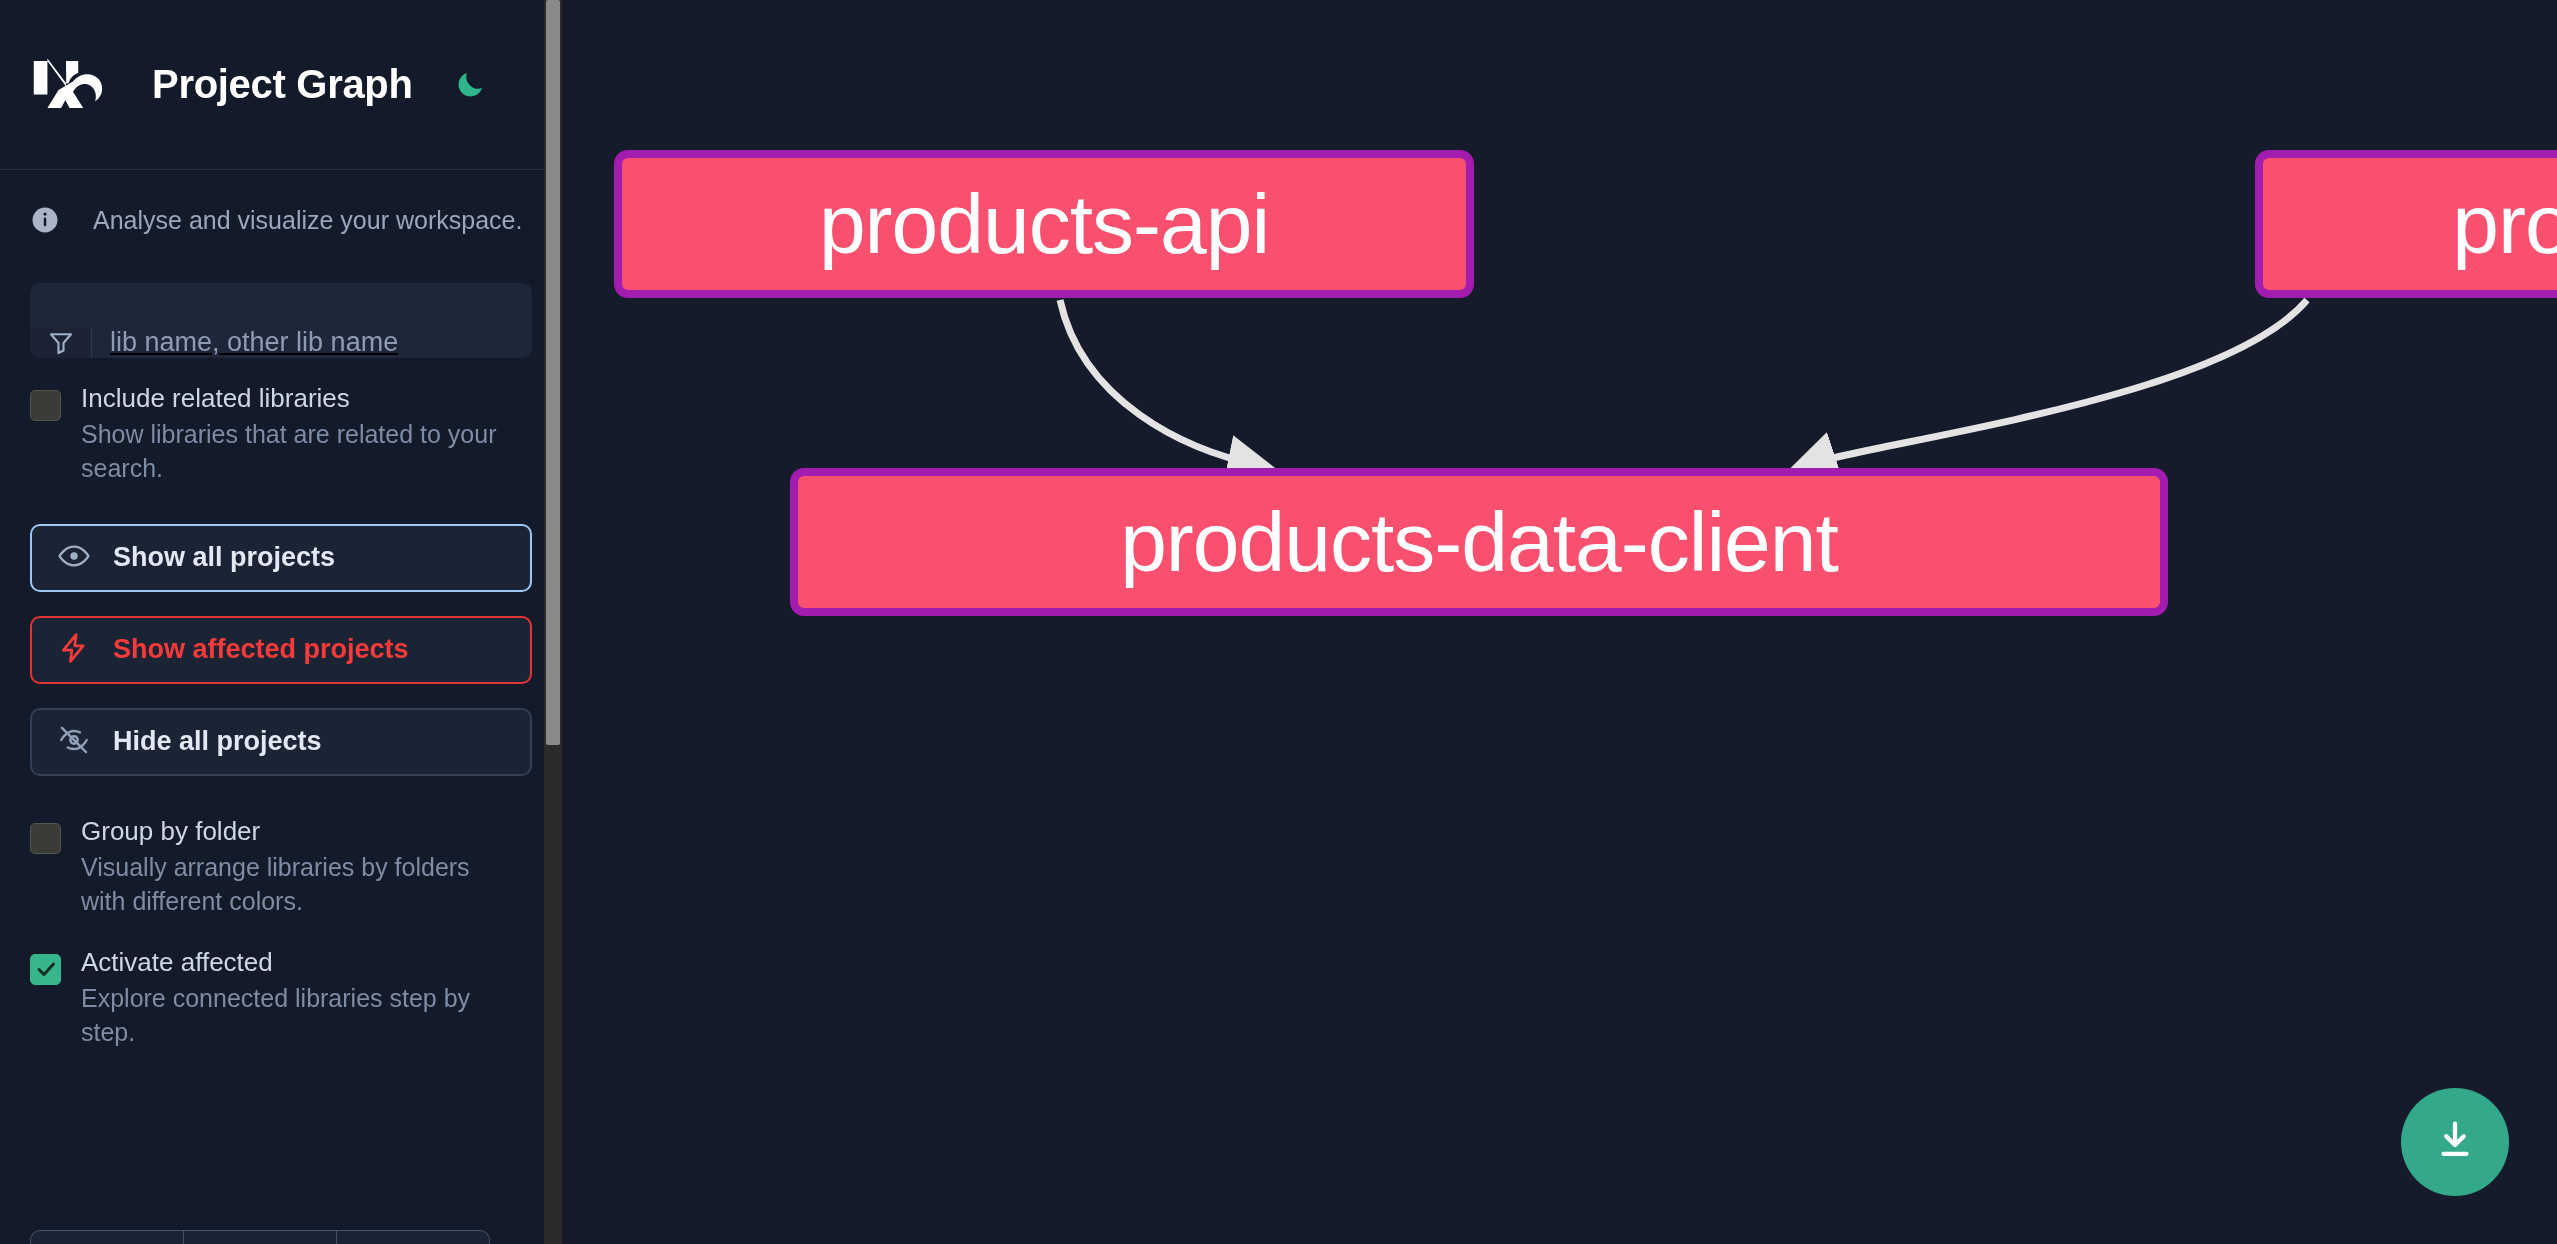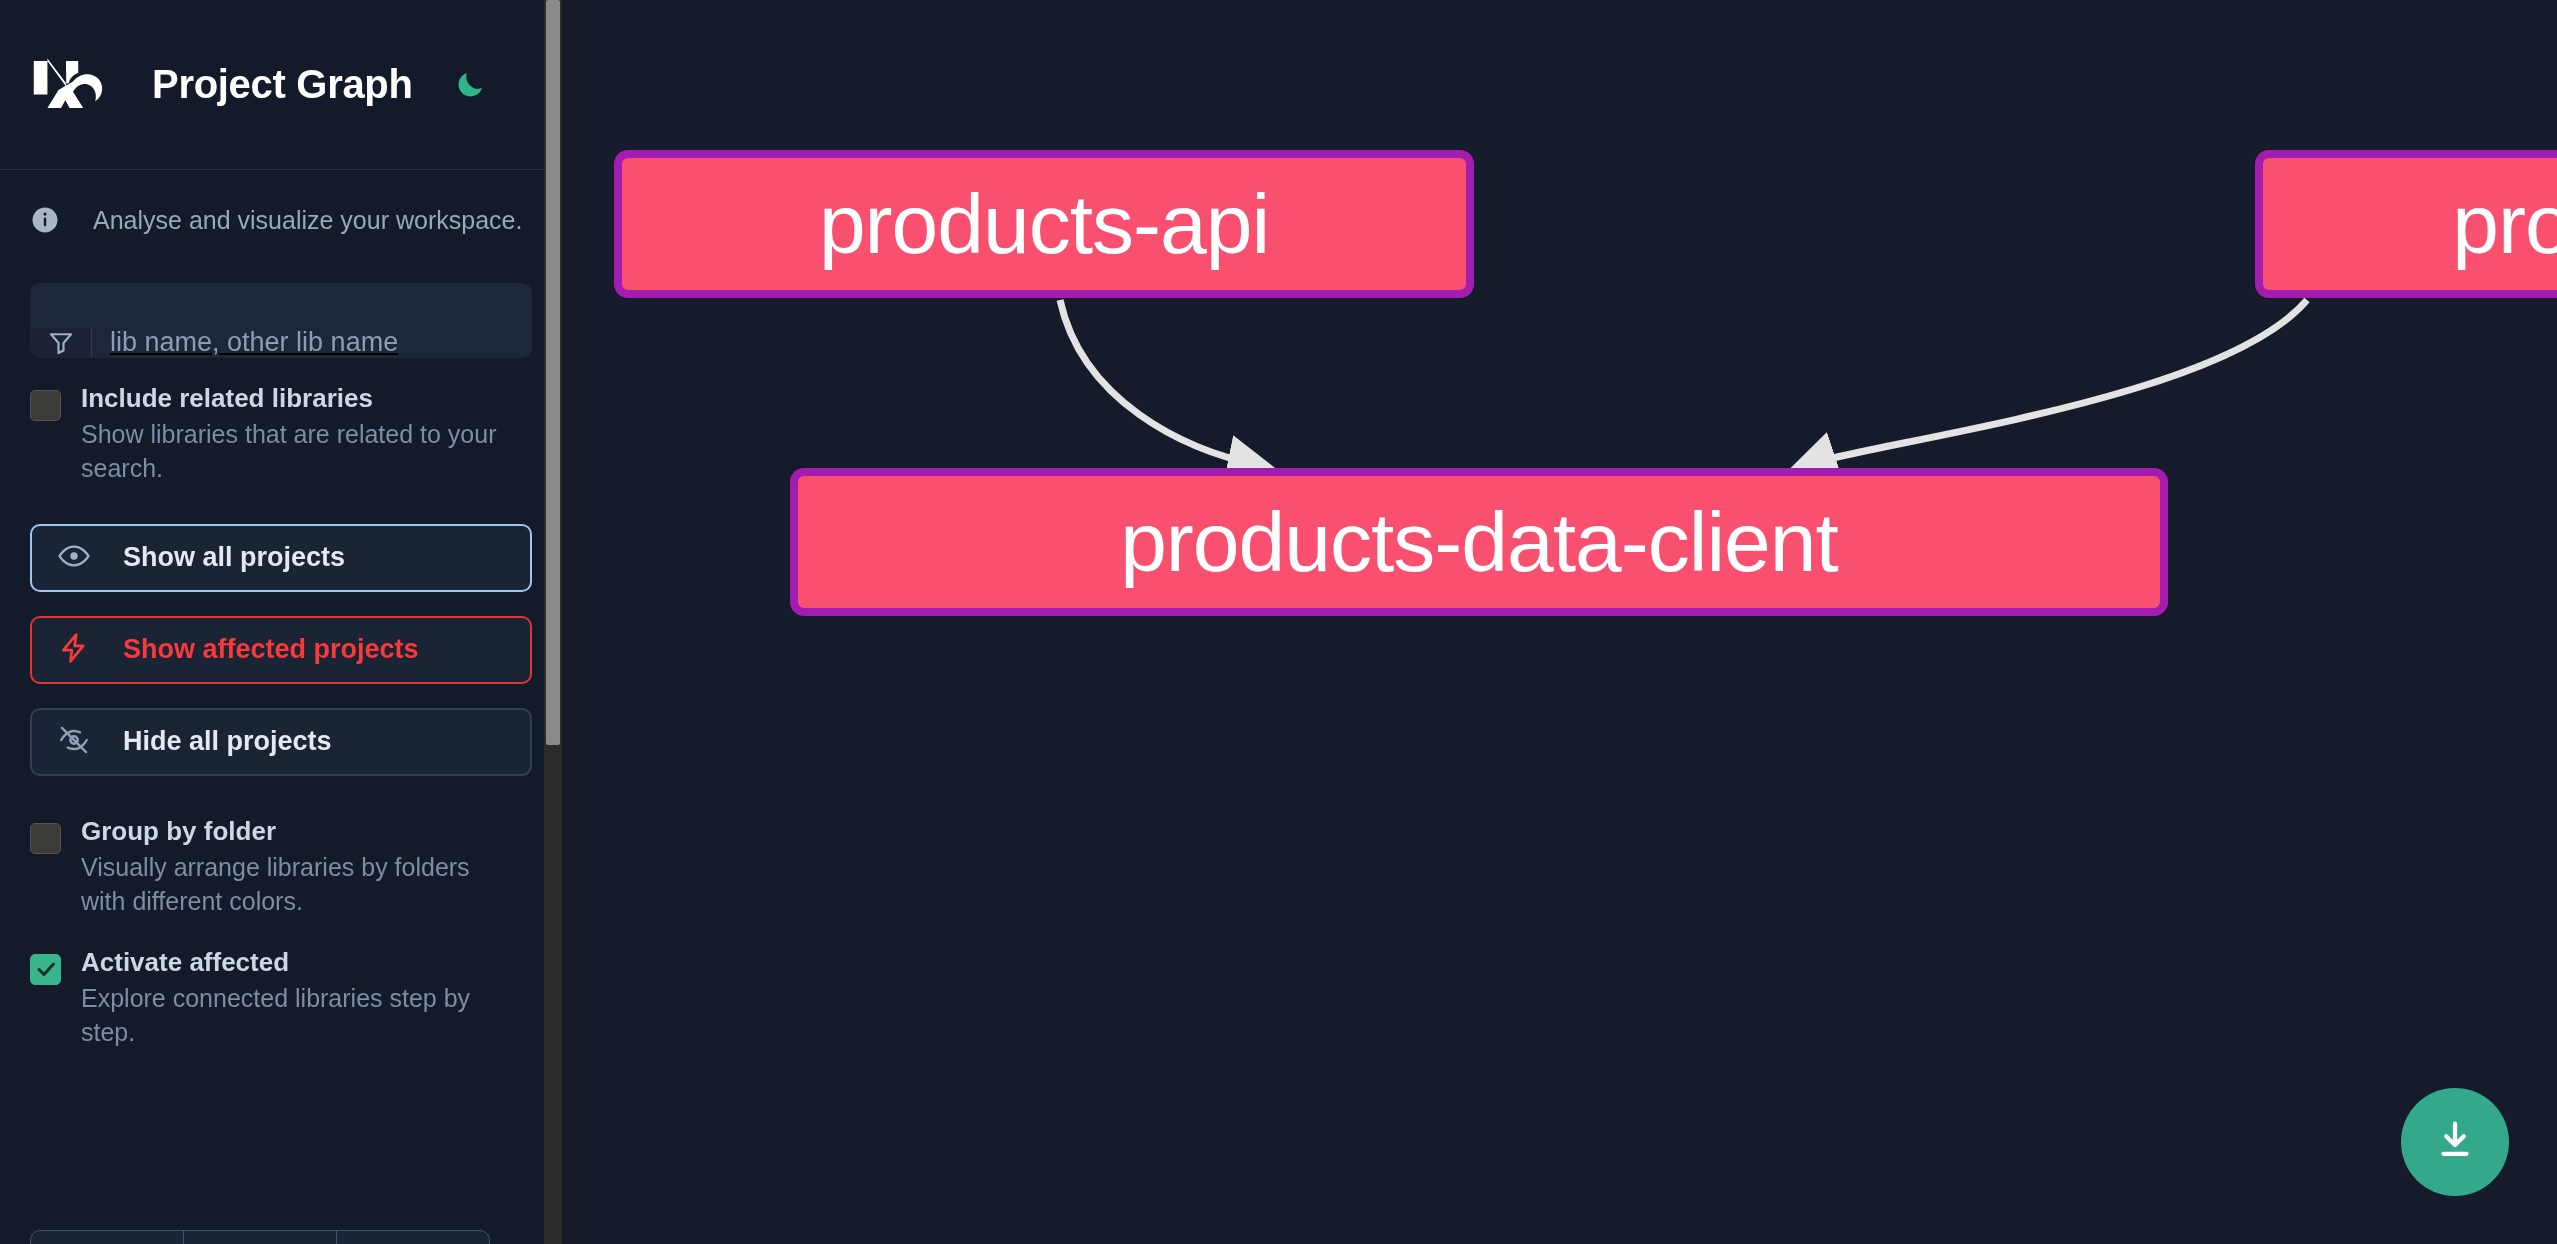--- a/index.html
+++ b/index.html
@@ -79,35 +79,35 @@
   .chk-group.tight { margin-top: 22px; }
   .chk-box {
     width: 31px; height: 31px; flex: 0 0 31px;
     border-radius: 5px; margin-top: 5px;
     background: #3b3b38; border: 1px solid #54544f;
     cursor: pointer;
     display: flex; align-items: center; justify-content: center;
   }
   .chk-box.checked { background: #37B58D; border-color: #37B58D; }
   .chk-texts { margin-left: 20px; }
-  .chk-label { color: #ced7e5; font-size: 26px; font-weight: 700; line-height: 1.05; }
+  .chk-label { color: #ced7e5; font-size: 26px; font-weight: 400; line-height: 1.05; }
   .chk-desc { color: #7e8ca4; font-size: 25px; line-height: 1.35; margin-top: 6px; max-width: 430px; }
 
   
   .btn-list { margin: 38px 30px 0 30px; display: flex; flex-direction: column; gap: 24px; }
   .act-btn {
     height: 68px; border-radius: 10px;
     display: flex; align-items: center;
     padding-left: 25px;
     background: #1b2434;
     border: 2px solid #3a4considered;
     cursor: pointer;
   }
   .act-btn { border: 2px solid #39455c; }
-  .act-btn .lbl { font-size: 27px; font-weight: 700; margin-left: 32px; white-space: nowrap; }
+  .act-btn .lbl { font-size: 27px; font-weight: 700; margin-left: 22px; white-space: nowrap; }
   .act-btn.primary { border-color: #9DC7F2; }
   .act-btn.primary .lbl { color: #e3e9f2; }
   .act-btn.danger { border-color: #E53434; text-align: center; }
   .act-btn.danger .lbl { color: #F83A3A; }
   .act-btn.muted { border-color: #333f55; }
   .act-btn.muted .lbl { color: #e3e9f2; }
 
   
   .seg-peek {
     position: absolute; left: 30px; right: 72px; bottom: -48px;

